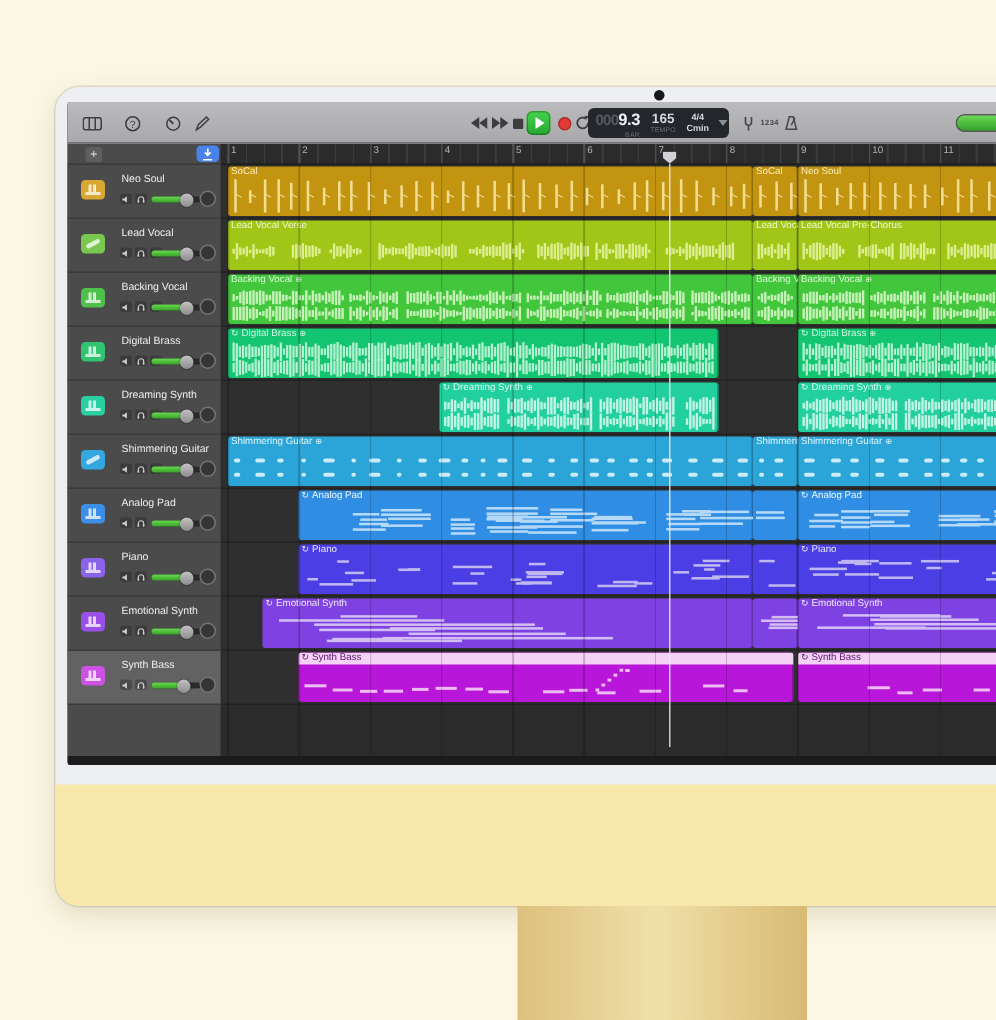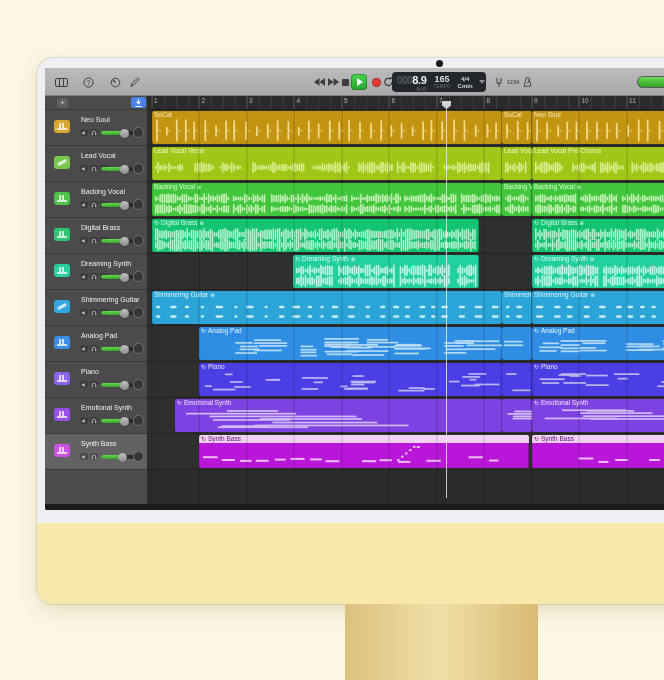--- a/index.html
+++ b/index.html
@@ -142,21 +142,21 @@
         <div class="recdot"></div>
         <div class="tb" style="left:338px">
           <svg width="11" height="10" viewBox="0 0 11 10">
               <path d="M9 5a3.6 3.6 0 11-1.3-2.8" fill="none" stroke="#3d3d3f" stroke-width="1.2"></path>
               <path d="M6.6 0l3 .5-2 2.2z" fill="#3d3d3f"></path>
             </svg>
         </div>
 
         <div class="lcd">
           <div style="display:flex;flex-direction:column;align-items:flex-end;line-height:1">
-            <div><span class="dim">000</span><span class="pos">8.9</span></div>
+            <div><span class="dim">000</span><span class="pos">9.3</span></div>
             <span class="micro">BAR</span>
           </div>
           <div class="col">
             <span class="tempo">165</span>
             <span class="micro">TEMPO</span>
           </div>
           <div class="col">
             <span class="sig">4/4</span>
             <span class="key">Cmin</span>
           </div>

